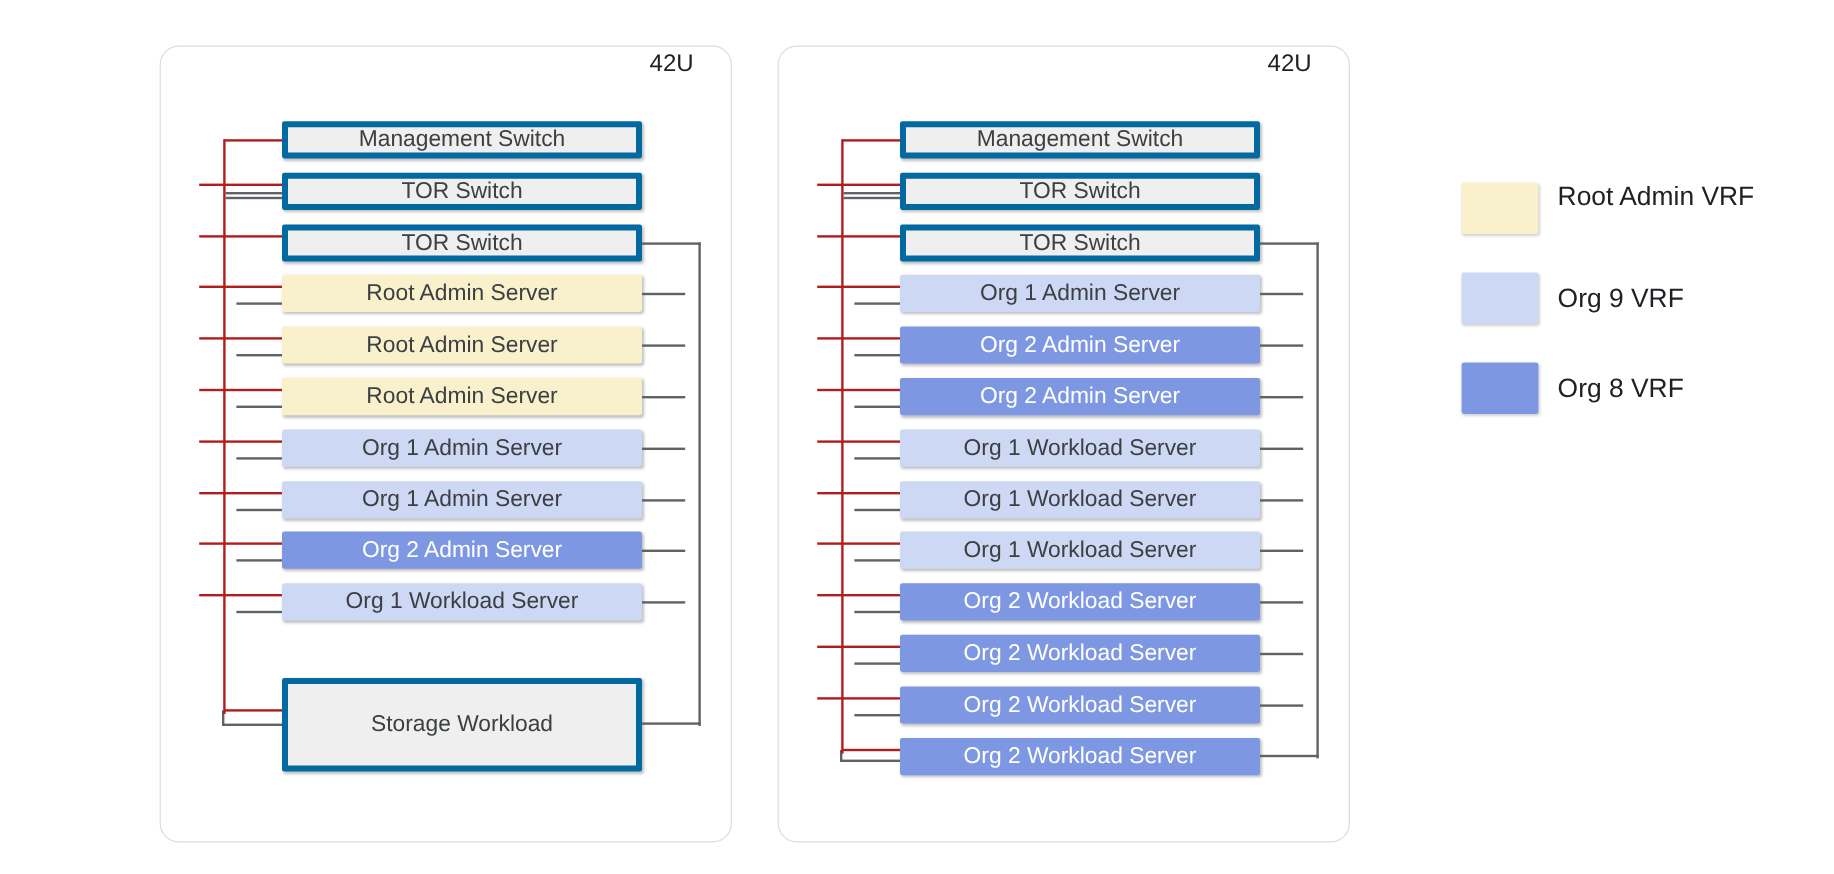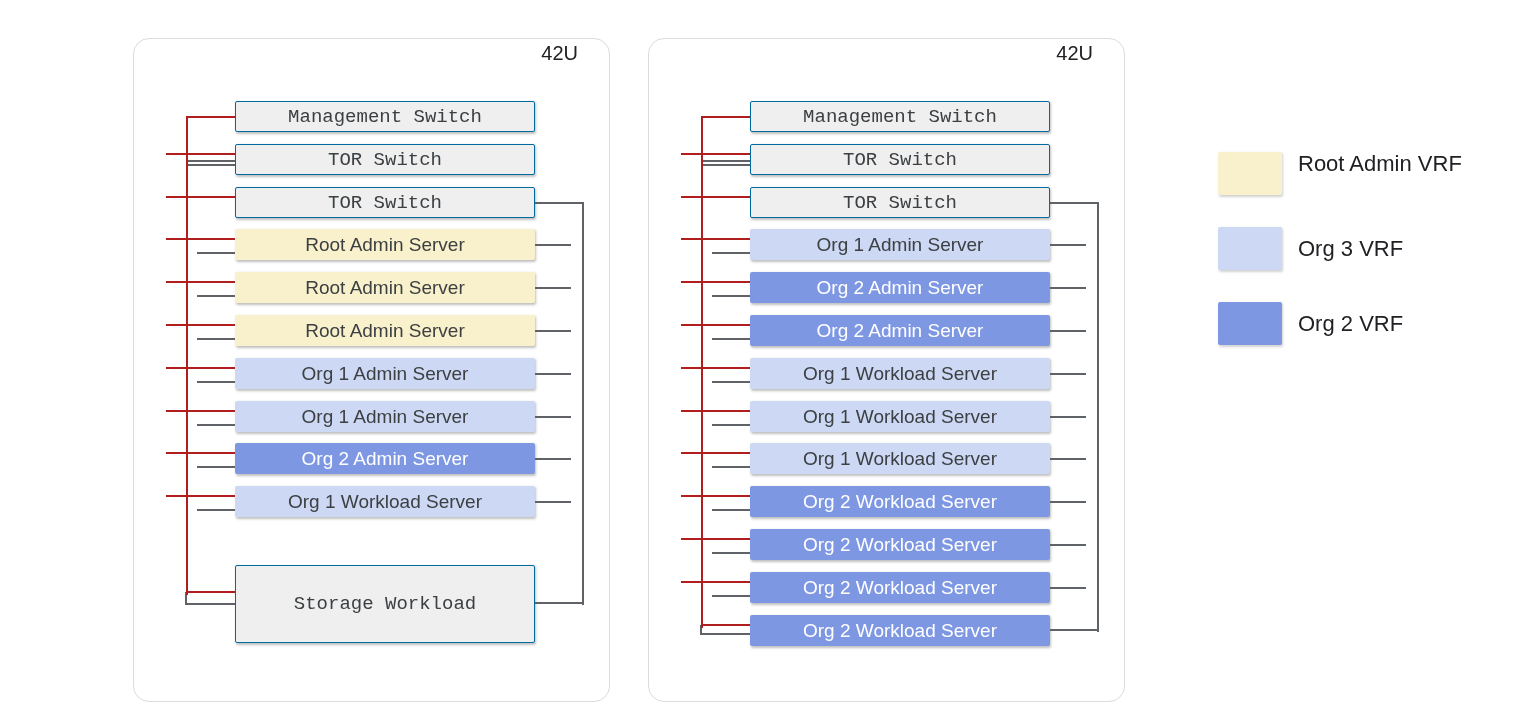--- a/index.html
+++ b/index.html
@@ -17,21 +17,21 @@
   .rack-label{
     position:absolute;top:3px;left:0;width:444px;text-align:right;
     font-size:20px;color:#202124;
   }
   .node{
     position:absolute;width:300px;box-sizing:border-box;border-radius:2px;
     display:flex;align-items:center;justify-content:center;
     font-size:19px;color:#3C4043;
     box-shadow:1px 1.5px 2.5px rgba(0,0,0,0.25);
   }
-  .type-switch,.type-storage{background:var(--gray-box);border:1px solid #0369a1;font-family:Liberation Mono, monospace;}
+  .type-switch,.type-storage{background:var(--gray-box);border:5px solid #0369a1;}
   .type-root-admin{background:var(--root-admin);}
   .type-org1{background:var(--org1);}
   .type-org2{background:var(--org2);color:#ffffff;}
   .hline{position:absolute;height:2px;}
   .vline{position:absolute;width:2px;}
   .red{background:var(--red);}
   .gray{background:var(--grayline);}
   .dline{position:absolute;height:2px;border-top:2px solid var(--grayline);
          border-bottom:2px solid var(--grayline);background:#ffffff;box-sizing:content-box;}
   .legend-swatch{
@@ -148,17 +148,17 @@
       <div class="hline red" style="left: 681px; top: 452px; width: 69px;"></div>
       <div class="hline red" style="left: 681px; top: 495px; width: 69px;"></div>
       <div class="hline red" style="left: 681px; top: 538px; width: 69px;"></div>
       <div class="hline red" style="left: 681px; top: 581px; width: 69px;"></div>
       <div class="hline red" style="left: 702px; top: 624px; width: 48px;"></div>
     </div>
   <div id="legend">
       <div class="legend-swatch type-root-admin" style="top: 152px;"></div>
       <div class="legend-label" style="top: 142px;">Root Admin VRF</div>
       <div class="legend-swatch type-org1" style="top: 227px;"></div>
-      <div class="legend-label" style="top: 227px;">Org 3 VRF</div>
+      <div class="legend-label" style="top: 227px;">Org 9 VRF</div>
       <div class="legend-swatch type-org2" style="top: 302px;"></div>
-      <div class="legend-label" style="top: 302px;">Org 2 VRF</div>
+      <div class="legend-label" style="top: 302px;">Org 8 VRF</div>
     </div>
 </div>
 
 </body></html>

